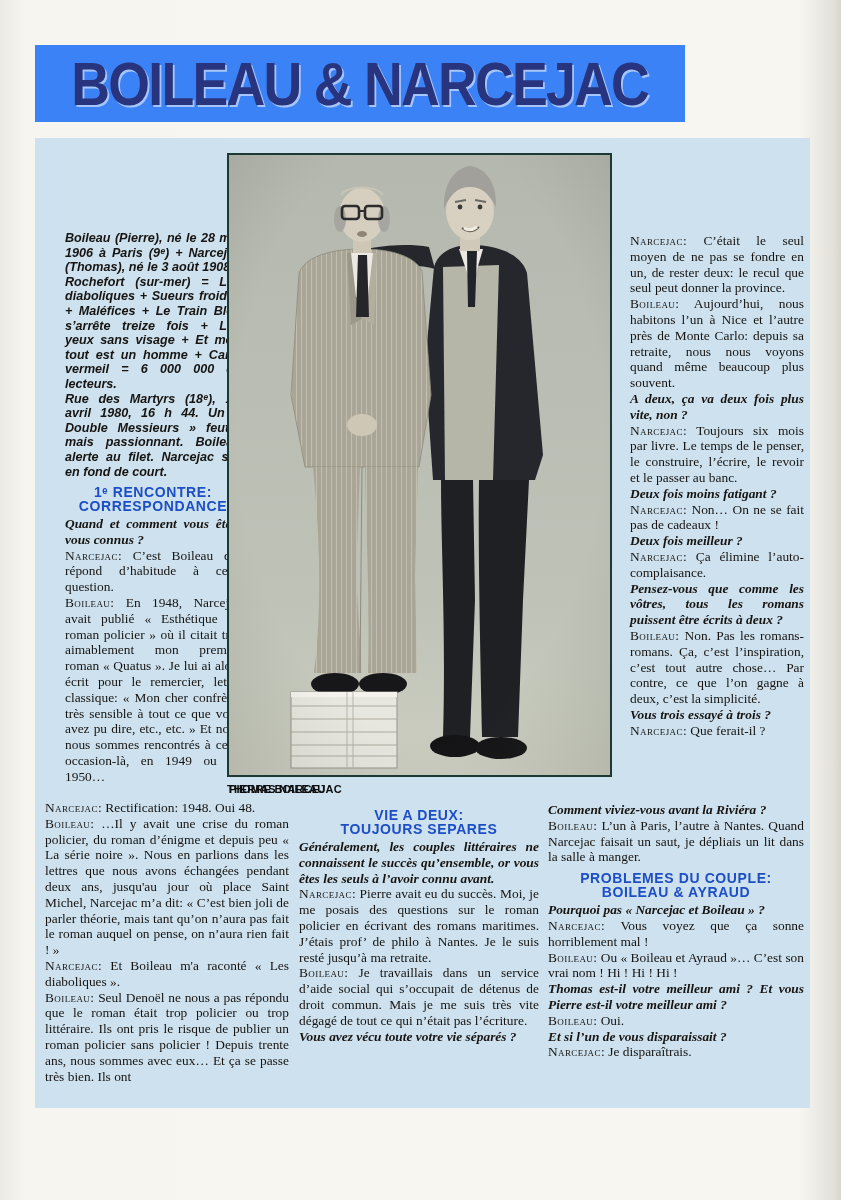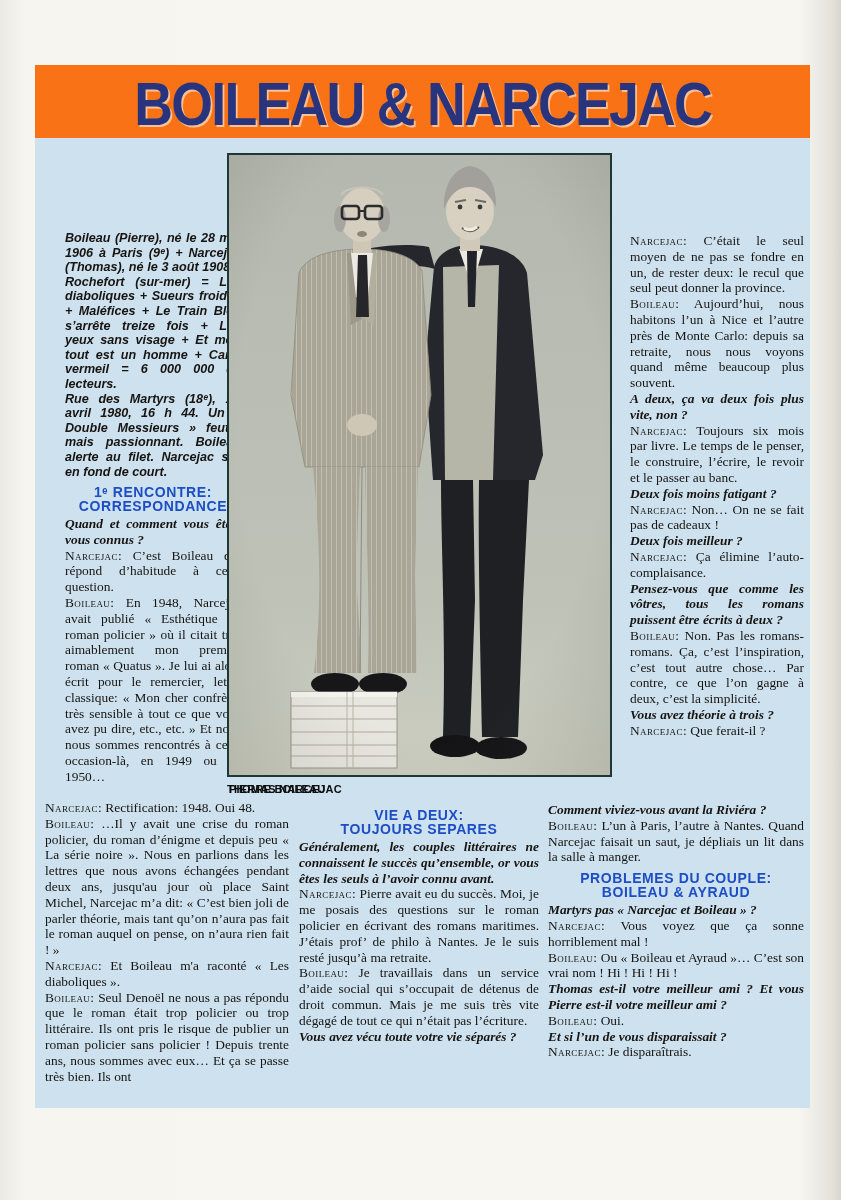--- a/index.html
+++ b/index.html
@@ -2,22 +2,22 @@
 <html lang="fr"><head>
 <meta charset="utf-8">
 <style>
   html,body{margin:0;padding:0;}
   body{
     width:841px;height:1200px;position:relative;overflow:hidden;
     background:linear-gradient(90deg,#eceae4 0%,#f6f5f0 3%,#f7f6f1 95%,#e3e1da 99%,#d8d6cf 100%);
     font-family:"Liberation Serif","DejaVu Serif",serif;color:#171411;
   }
   .title-band{
-    position:absolute;left:35px;top:45px;width:775px;height:77px;
-    background:#f97316;display:flex;align-items:center;justify-content:center;overflow:hidden;margin-top:20px;
+    position:absolute;left:35px;top:45px;width:650px;height:77px;
+    background:#3b82f6;display:flex;align-items:center;justify-content:center;overflow:hidden;
   }
   .title{
     margin:0;font-family:"Liberation Sans","DejaVu Sans",sans-serif;font-weight:bold;
     font-size:61px;letter-spacing:-2px;color:#28357e;white-space:nowrap;
     transform:scaleX(0.88);transform-origin:center;
     text-shadow:2px 2px 0 rgba(255,255,255,0.55);
   }
   .content{
     position:absolute;left:35px;top:138px;width:775px;height:970px;
     background:#cde1ee;
@@ -74,41 +74,41 @@
       <p class="dialogue"><span class="speaker">Narcejac:</span> C’était le seul moyen de ne pas se fondre en un, de rester deux: le recul que seul peut donner la province.</p>
       <p class="dialogue"><span class="speaker">Boileau:</span> Aujourd’hui, nous habitons l’un à Nice et l’autre près de Monte Carlo: depuis sa retraite, nous nous voyons quand même beaucoup plus souvent.</p>
       <p class="question">A deux, ça va deux fois plus vite, non ?</p>
       <p class="dialogue"><span class="speaker">Narcejac:</span> Toujours six mois par livre. Le temps de le penser, le construire, l’écrire, le revoir et le passer au banc.</p>
       <p class="question">Deux fois moins fatigant ?</p>
       <p class="dialogue"><span class="speaker">Narcejac:</span> Non… On ne se fait pas de cadeaux !</p>
       <p class="question">Deux fois meilleur ?</p>
       <p class="dialogue"><span class="speaker">Narcejac:</span> Ça élimine l’auto-complaisance.</p>
       <p class="question">Pensez-vous que comme les vôtres, tous les romans puissent être écrits à deux ?</p>
       <p class="dialogue"><span class="speaker">Boileau:</span> Non. Pas les romans-romans. Ça, c’est l’inspiration, c’est tout autre chose… Par contre, ce que l’on gagne à deux, c’est la simplicité.</p>
-      <p class="question">Vous avez théorie à trois ?</p>
+      <p class="question">Vous trois essayé à trois ?</p>
       <p class="dialogue"><span class="speaker">Narcejac:</span> Que ferait-il ?</p>
     </div>
   <div class="col lower-left">
       <p class="dialogue"><span class="speaker">Narcejac:</span> Rectification: 1948. Oui 48.</p>
       <p class="dialogue"><span class="speaker">Boileau:</span> …Il y avait une crise du roman policier, du roman d’énigme et depuis peu « La série noire ». Nous en parlions dans les lettres que nous avons échangées pendant deux ans, jusqu'au jour où place Saint Michel, Narcejac m’a dit: « C’est bien joli de parler théorie, mais tant qu’on n’aura pas fait le roman auquel on pense, on n’aura rien fait ! »</p>
       <p class="dialogue"><span class="speaker">Narcejac:</span> Et Boileau m'a raconté « Les diaboliques ».</p>
       <p class="dialogue"><span class="speaker">Boileau:</span> Seul Denoël ne nous a pas répondu que le roman était trop policier ou trop littéraire. Ils ont pris le risque de publier un roman policier sans policier ! Depuis trente ans, nous sommes avec eux… Et ça se passe très bien. Ils ont</p>
     </div>
   <div class="col lower-middle">
       <div class="heading">VIE A DEUX:<br>TOUJOURS SEPARES</div>
       <p class="question">Généralement, les couples littéraires ne connaissent le succès qu’ensemble, or vous êtes les seuls à l’avoir connu avant.</p>
       <p class="dialogue"><span class="speaker">Narcejac:</span> Pierre avait eu du succès. Moi, je me posais des questions sur le roman policier en écrivant des romans maritimes. J’étais prof’ de philo à Nantes. Je le suis resté jusqu’à ma retraite.</p>
       <p class="dialogue"><span class="speaker">Boileau:</span> Je travaillais dans un service d’aide social qui s’occupait de détenus de droit commun. Mais je me suis très vite dégagé de tout ce qui n’était pas l’écriture.</p>
       <p class="question">Vous avez vécu toute votre vie séparés ?</p>
     </div>
   <div class="col lower-right">
       <p class="question">Comment viviez-vous avant la Riviéra ?</p>
       <p class="dialogue"><span class="speaker">Boileau:</span> L’un à Paris, l’autre à Nantes. Quand Narcejac faisait un saut, je dépliais un lit dans la salle à manger.</p>
       <div class="heading">PROBLEMES DU COUPLE:<br>BOILEAU &amp; AYRAUD</div>
-      <p class="question">Martyrs pas « Narcejac et Boileau » ?</p>
+      <p class="question">Pourquoi pas « Narcejac et Boileau » ?</p>
       <p class="dialogue"><span class="speaker">Narcejac:</span> Vous voyez que ça sonne horriblement mal !</p>
       <p class="dialogue"><span class="speaker">Boileau:</span> Ou « Boileau et Ayraud »… C’est son vrai nom ! Hi ! Hi ! Hi !</p>
       <p class="question">Thomas est-il votre meilleur ami ? Et vous Pierre est-il votre meilleur ami ?</p>
       <p class="dialogue"><span class="speaker">Boileau:</span> Oui.</p>
       <p class="question">Et si l’un de vous disparaissait ?</p>
       <p class="dialogue"><span class="speaker">Narcejac:</span> Je disparaîtrais.</p>
     </div>
 
   <div class="photo-frame">
     <svg width="381" height="620" viewBox="0 0 381 620" role="img">

